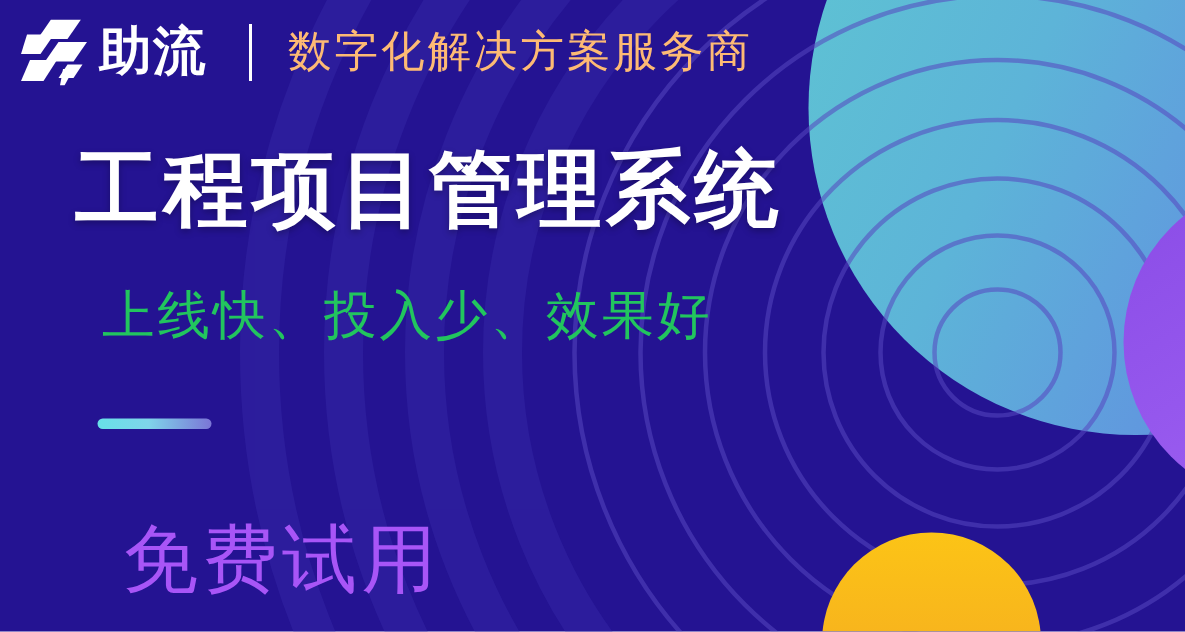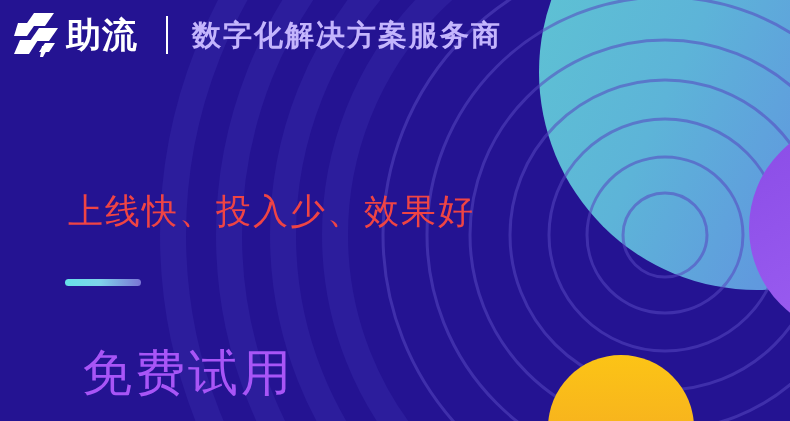--- a/index.html
+++ b/index.html
@@ -59,23 +59,23 @@
     white-space: nowrap;
   }
   .header-divider {
     width: 2px;
     height: 38px;
     background: #ffffff;
     margin: 0 24px 0 28px;
     flex: none;
   }
   .header-tagline {
-    color: #c4b5fd;
+    color: #fdba74;
     font-size: 29px;
-    font-weight: bold;
+    font-weight: normal;
     letter-spacing: 2px;
     line-height: 44px;
     white-space: nowrap;
   }
 
   
   .headline {
     position: absolute;
     left: 50px;
     top: 94px;
@@ -87,21 +87,21 @@
     white-space: nowrap;
     text-shadow: 0 2px 5px rgba(0,0,0,0.28);
     z-index: 6;
   }
 
   
   .subtitle {
     position: absolute;
     left: 68px;
     top: 190px;
-    color: #ef4444;
+    color: #22c55e;
     font-size: 35px;
     font-weight: normal;
     letter-spacing: 2px;
     line-height: 42px;
     white-space: nowrap;
     z-index: 6;
   }
 
   
   .accent-rule {
@@ -199,20 +199,21 @@
       </g>
     </svg>
 
     <span class="logo-word">助流</span>
 
     <span class="header-divider"></span>
 
     <span class="header-tagline">数字化解决方案服务商</span>
   </div>
 
+  <div class="headline">工程项目管理系统</div>
 
   <div class="subtitle">上线快、投入少、效果好</div>
 
   <div class="accent-rule"></div>
 
   <div class="cta-text">免费试用</div>
 
 </div>
 
 </body></html>

